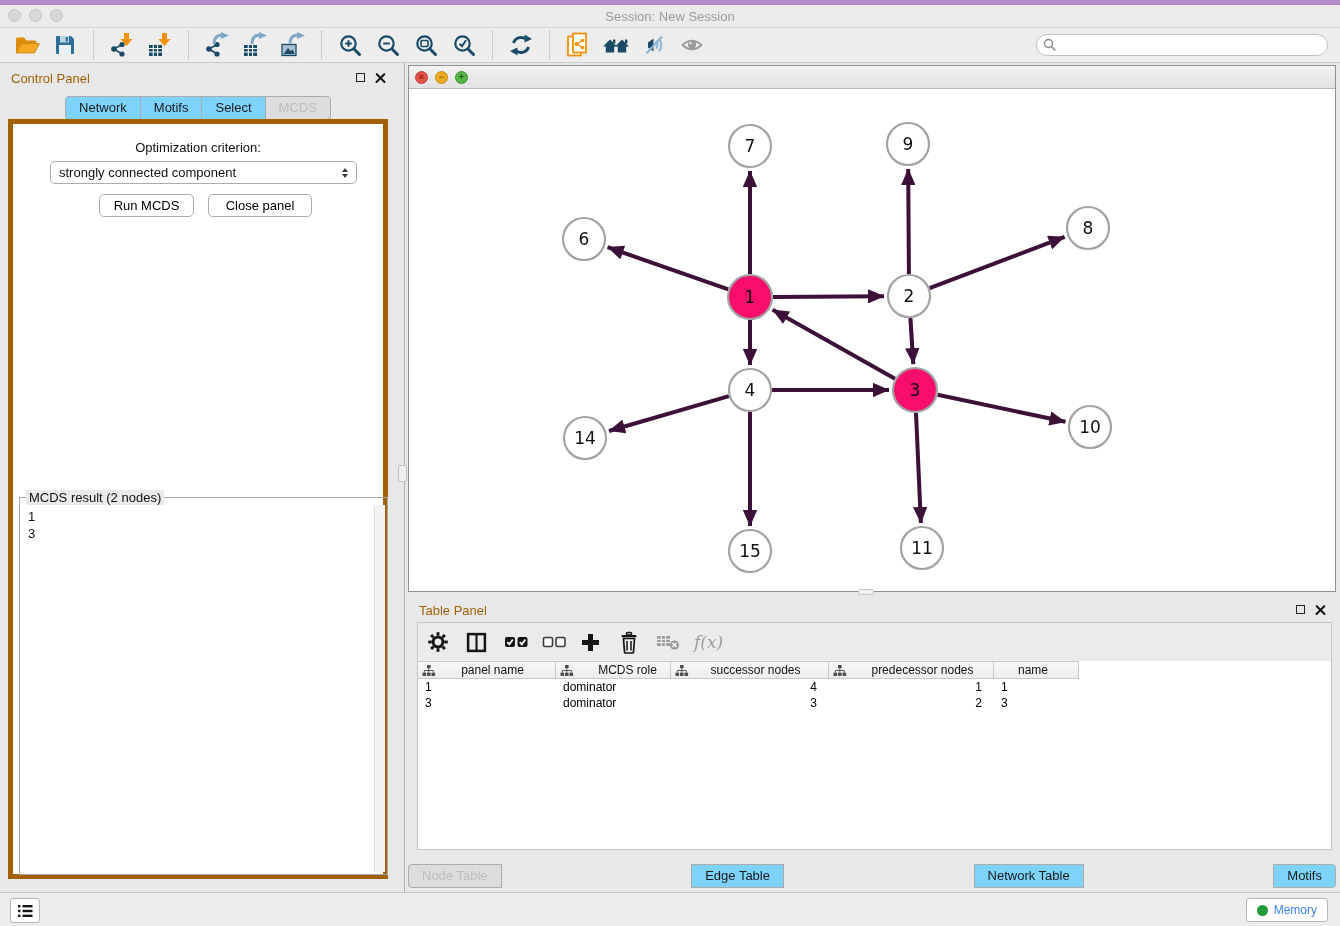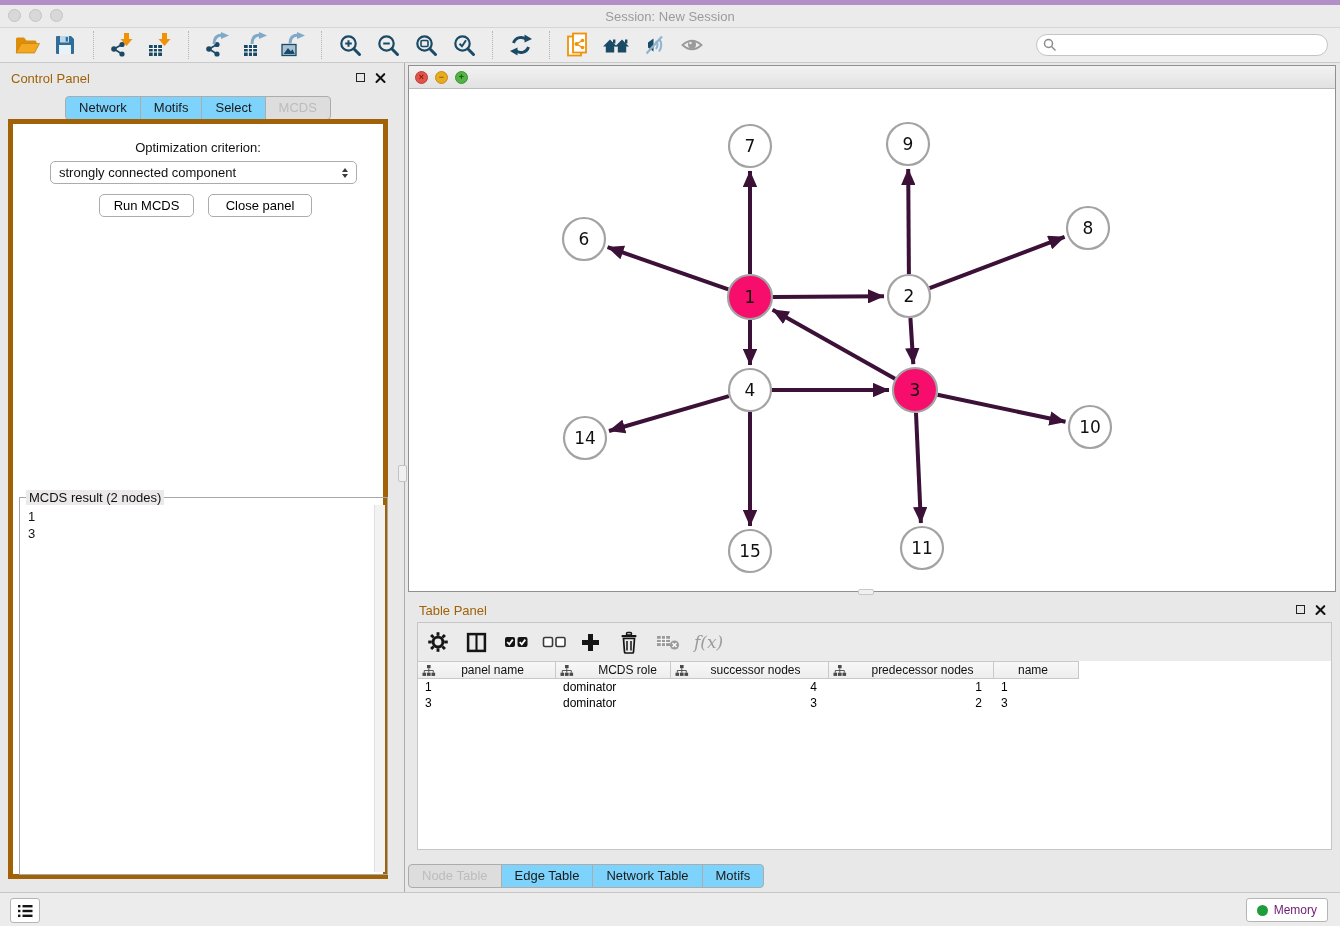--- a/index.html
+++ b/index.html
@@ -76,26 +76,26 @@
   .grid-table { position:absolute; left:0; top:38px; right:0; }
   .thead { display:flex; height:18px; }
   .th { background:linear-gradient(#F8F8F8,#EDEDED); border-right:1px solid #C9C9C9; border-top:1px solid #C9C9C9; border-bottom:1px solid #C9C9C9; display:flex; align-items:center; font-size:12px; color:#111; }
   .th .thlabel { flex:1; text-align:center; padding-right:6px; }
   .th svg { margin-left:4px; flex:0 0 auto; }
   .trow { display:flex; height:16px; }
   .td { font-size:12px; padding:1px 0 0 0; color:#000; overflow:hidden; white-space:nowrap; }
   .td.al { text-align:left; padding-left:7px; }
   .td.ar { text-align:right; padding-right:12px; }
 
-  .tp-tabs { position:absolute; left:0; right:0; top:269px; display:flex; justify-content:flex-start; }
+  .tp-tabs { position:absolute; left:0; right:0; top:269px; display:flex; justify-content:space-between; }
 
   
   .status-bar { position:absolute; left:0; top:892px; width:1340px; height:34px; background:#ECECEC; border-top:1px solid #C6C6C6; }
   .list-btn { position:absolute; left:10px; top:5px; width:30px; height:25px; background:#fff; border:1px solid #B5B5B5; border-radius:3px; display:flex; align-items:center; justify-content:center; }
-  .memory-btn { position:absolute; right:12px; top:5px; height:24px; padding:0 10px; background:#fff; border:1px solid #B5B5B5; border-radius:3px; display:flex; align-items:center; gap:6px; font-size:12px; color:#701a75; }
+  .memory-btn { position:absolute; right:12px; top:5px; height:24px; padding:0 10px; background:#fff; border:1px solid #B5B5B5; border-radius:3px; display:flex; align-items:center; gap:6px; font-size:12px; color:#3b82f6; }
   .mem-dot { width:11px; height:11px; border-radius:50%; background:#1F9D3A; }
 </style>
 </head>
 <body>
 
 <div class="desktop-strip"></div>
 <div class="titlebar">
   <div class="lights">
     <span class="gray-light"></span>
     <span class="gray-light"></span>

